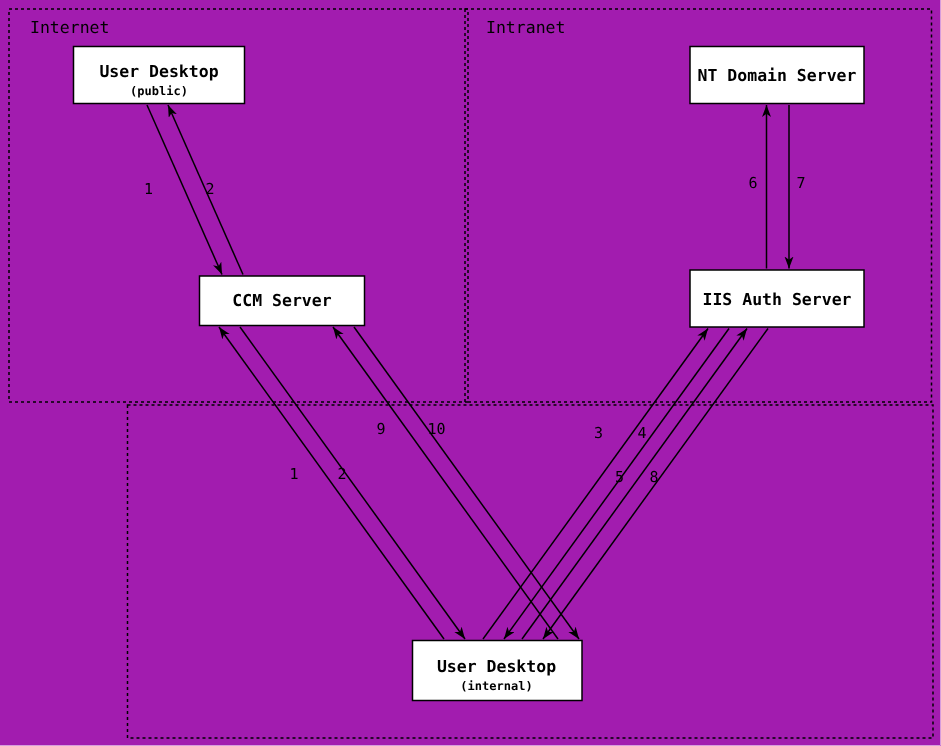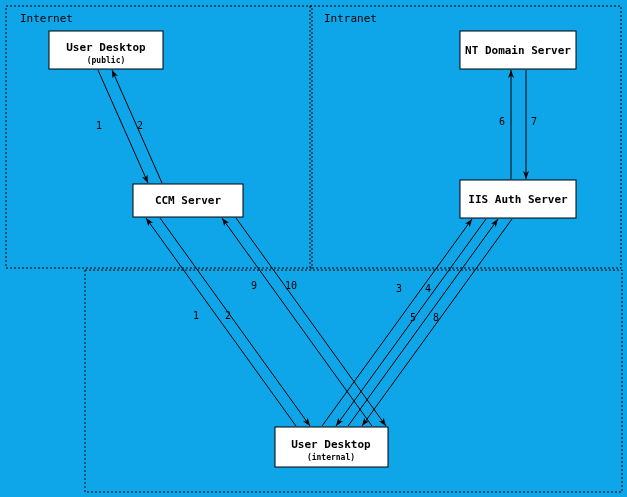--- a/index.html
+++ b/index.html
@@ -7,21 +7,21 @@
     padding: 0;
     background: #ffffff;
   }
   body {
     font-family: "DejaVu Sans Mono", monospace;
   }
   #diagram-root {
     position: relative;
     width: 627px;
     height: 497px;
-    background: #0ea5e9;
+    background: #a21caf;
     overflow: hidden;
   }
   svg.canvas {
     position: absolute;
     top: 0;
     left: 0;
     width: 627px;
     height: 497px;
   }
   .zone-label {

